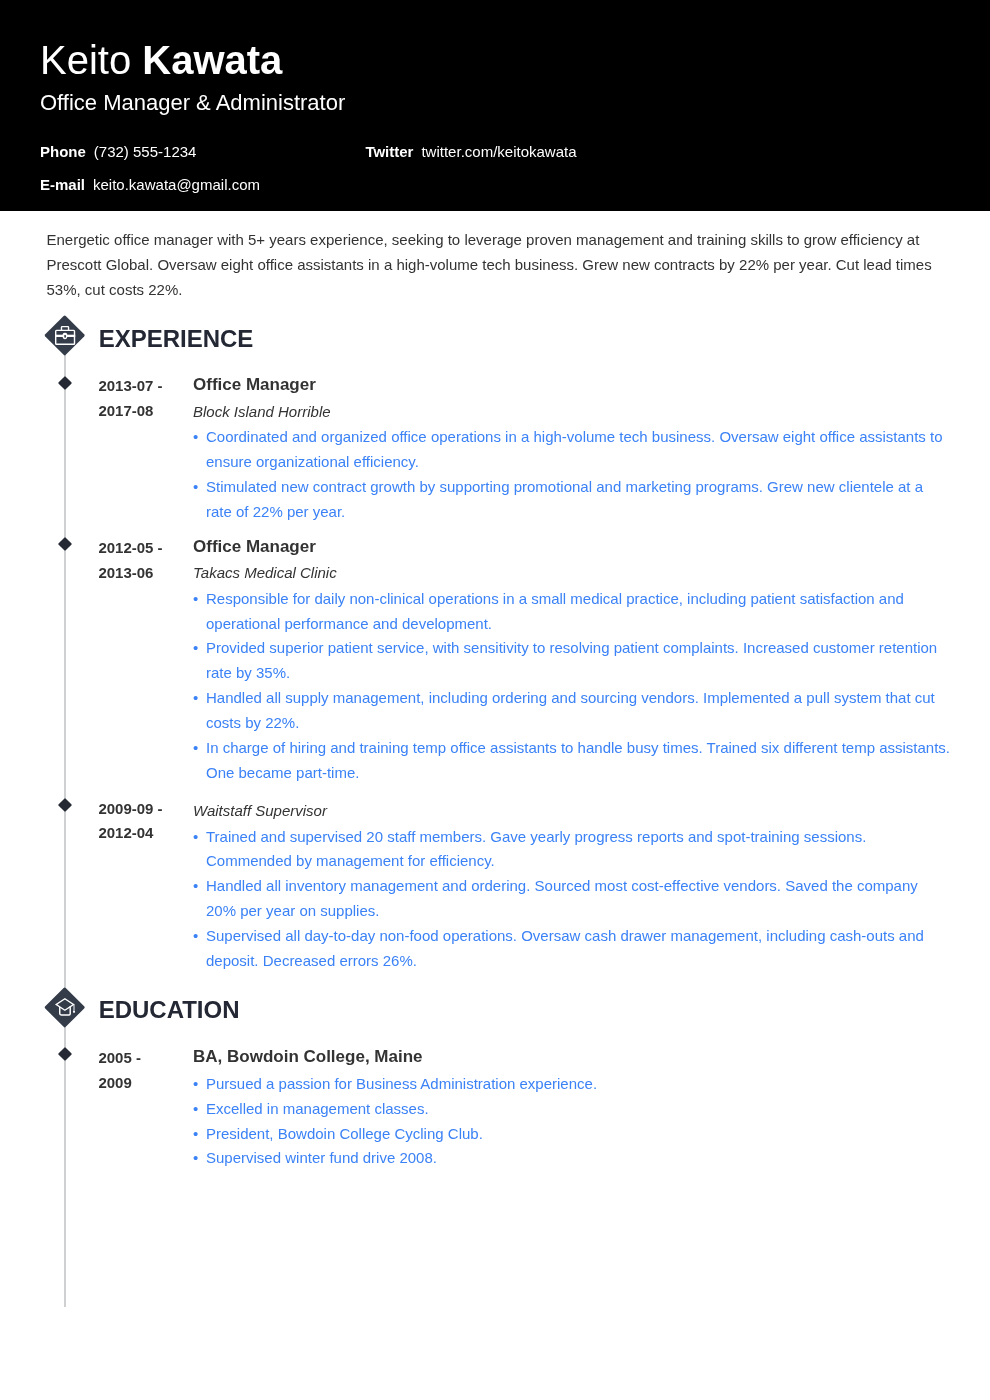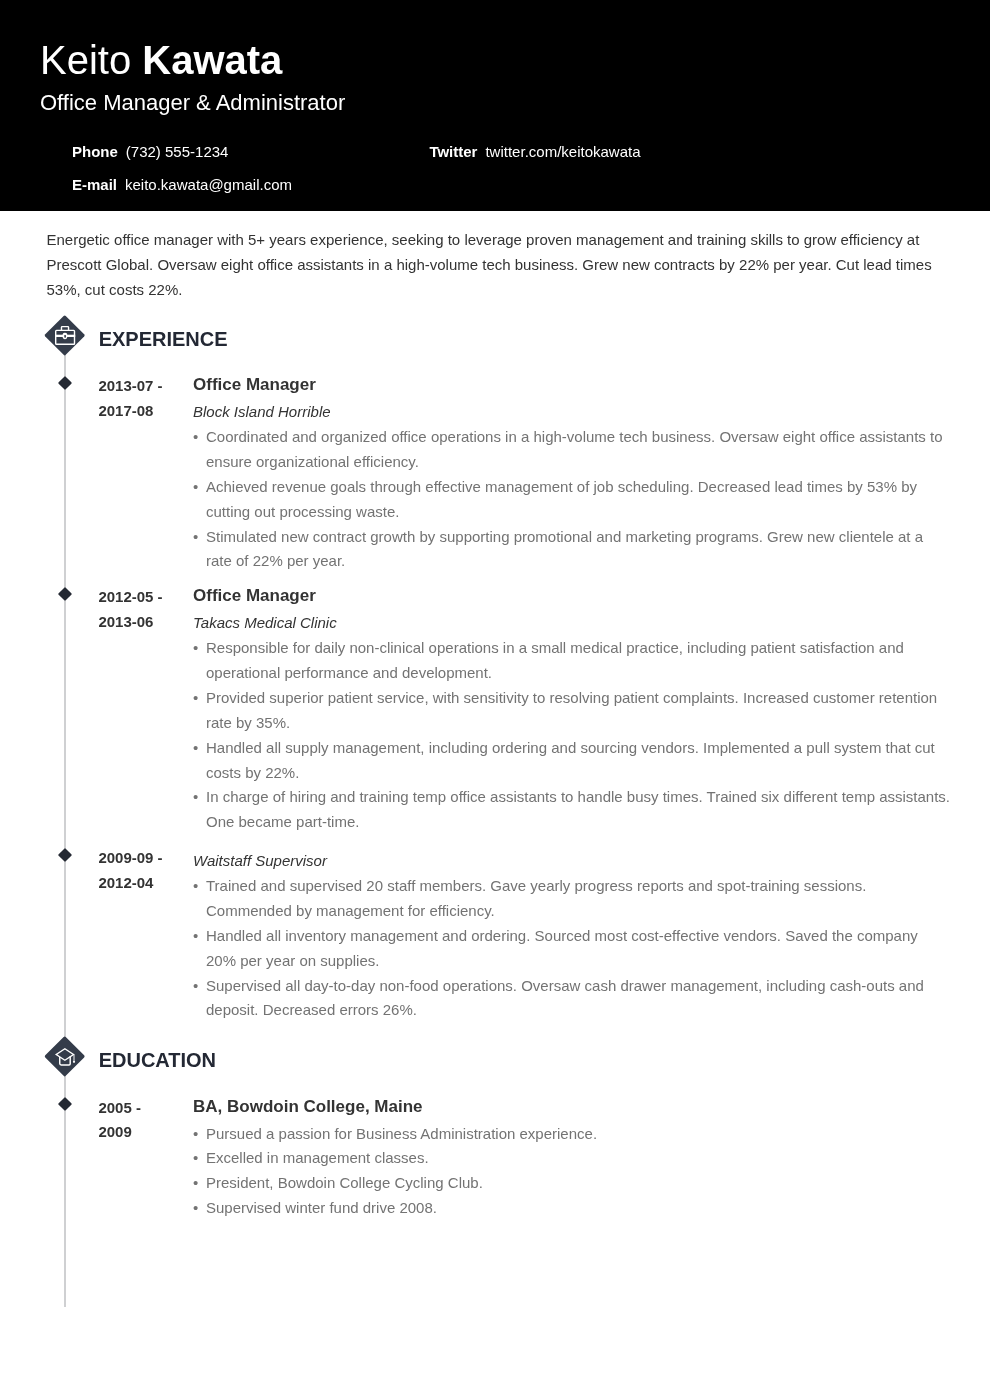--- a/index.html
+++ b/index.html
@@ -15,56 +15,56 @@
   }
   .page { position:relative; width:990px; min-height:1400px; background:#fff; overflow:hidden;
           mix-blend-mode:multiply; }
 
   
   .hdr { background:#000000; color:#ffffff; padding:34.8px 40px 9.35px 40px; }
   .name { font-size:40px; line-height:50px; font-weight:400; white-space:nowrap; }
   .name .last { font-weight:700; }
   .job-title { font-size:22px; line-height:36.3px; font-weight:400; white-space:nowrap; }
   .contacts { margin-top:13.95px; display:flex; }
-  .ccol { width:325.4px; flex:0 0 auto;margin-left:32px; }
+  .ccol { width:325.4px; flex:0 0 auto; }
   .crow { font-size:15px; line-height:33.3px; white-space:nowrap; }
   .crow .lbl { font-weight:700; }
   .crow .val { margin-left:8px; }
 
   
   .main { position:relative; padding:0 38.2px 0 46.5px; }
   .summary { font-size:15px; line-height:24.85px; padding-top:17.4px; margin:0; text-align:left; }
 
   .timeline { position:absolute; left:64.1px; top:119px; width:1.9px; height:977.5px;
               background:#cfd0d2; z-index:0; }
 
   .sec { position:relative; z-index:1; }
   .sec1 { margin-top:14.8px; }
   .sec2 { margin-top:16.77px; }
   .sec-head { position:relative; height:42px; }
   .sec-title { position:absolute; left:52.16px; top:0; height:42px; line-height:42px;
-               font-size:20px; font-weight:700; color:#232834; white-space:nowrap; }
+               font-size:24px; font-weight:700; color:#232834; white-space:nowrap; }
   .dia { position:absolute; left:3.9px; top:3.285px; width:29.4px; height:29.4px;
          background:#343c4a; transform:rotate(45deg); border-radius:1.5px; }
   .ic { position:absolute; left:6.59px; top:5.99px; width:24px; height:24px; }
   .ic svg { display:block; width:24px; height:24px; }
 
   
   .entry { position:relative; display:flex; margin-top:10.2px; }
   .sec-head + .entry { margin-top:12.6px;justify-content:center; }
   .marker { position:absolute; left:13.45px; top:5.5px; width:10px; height:10px;
             background:#242933; transform:rotate(45deg); border-radius:1px; }
   .dates { flex:0 0 auto; width:146.5px; padding-left:51.88px; padding-top:1.9px;
            font-size:15px; line-height:24.85px; font-weight:700; color:#333333; }
   .det { flex:1 1 auto; min-width:0; position:relative; top:1px; }
   .role { font-size:17px; line-height:23px; font-weight:700; color:#333333; margin:0; }
   .org  { font-size:15px; line-height:22px; font-style:italic; color:#333333;
           margin:5.3px 0 0 0; position:relative; top:-1px; }
   .blist { list-style:none; margin:1.625px 0 0 0; padding:0 0 0 13px; }
-  .blist li { position:relative; font-size:15px; line-height:24.85px; color:#737373; }
+  .blist li { position:relative; font-size:15px; line-height:24.85px; color:#3b82f6; }
   .blist li::before { content:"\2022"; position:absolute; left:-13px; top:0; }
   .entry.no-org .blist { margin-top:3.85px; }
 </style>
 </head>
 <body>
 
 <div class="page">
   <header class="hdr">
     <h1 class="name"><span class="first">Keito</span> <span class="last">Kawata</span></h1>
     <div class="job-title">Office Manager &amp; Administrator</div>
@@ -98,21 +98,20 @@
         <h2 class="sec-title">EXPERIENCE</h2>
       </div>
       <div class="entry">
         <div class="marker"></div>
         <div class="dates"><span>2013-07 -</span><br><span>2017-08</span></div>
         <div class="det">
           <div class="role">Office Manager</div>
           <div class="org">Block Island Horrible</div>
           <ul class="blist">
             <li>Coordinated and organized office operations in a high-volume tech business. Oversaw eight office assistants to ensure organizational efficiency.</li>
-            <li>Achieved revenue goals through effective management of job scheduling. Decreased lead times by 53% by cutting out processing waste.</li>
             <li>Stimulated new contract growth by supporting promotional and marketing programs. Grew new clientele at a rate of 22% per year.</li>
           </ul>
         </div>
       </div>
       <div class="entry">
         <div class="marker"></div>
         <div class="dates"><span>2012-05 -</span><br><span>2013-06</span></div>
         <div class="det">
           <div class="role">Office Manager</div>
           <div class="org">Takacs Medical Clinic</div>

